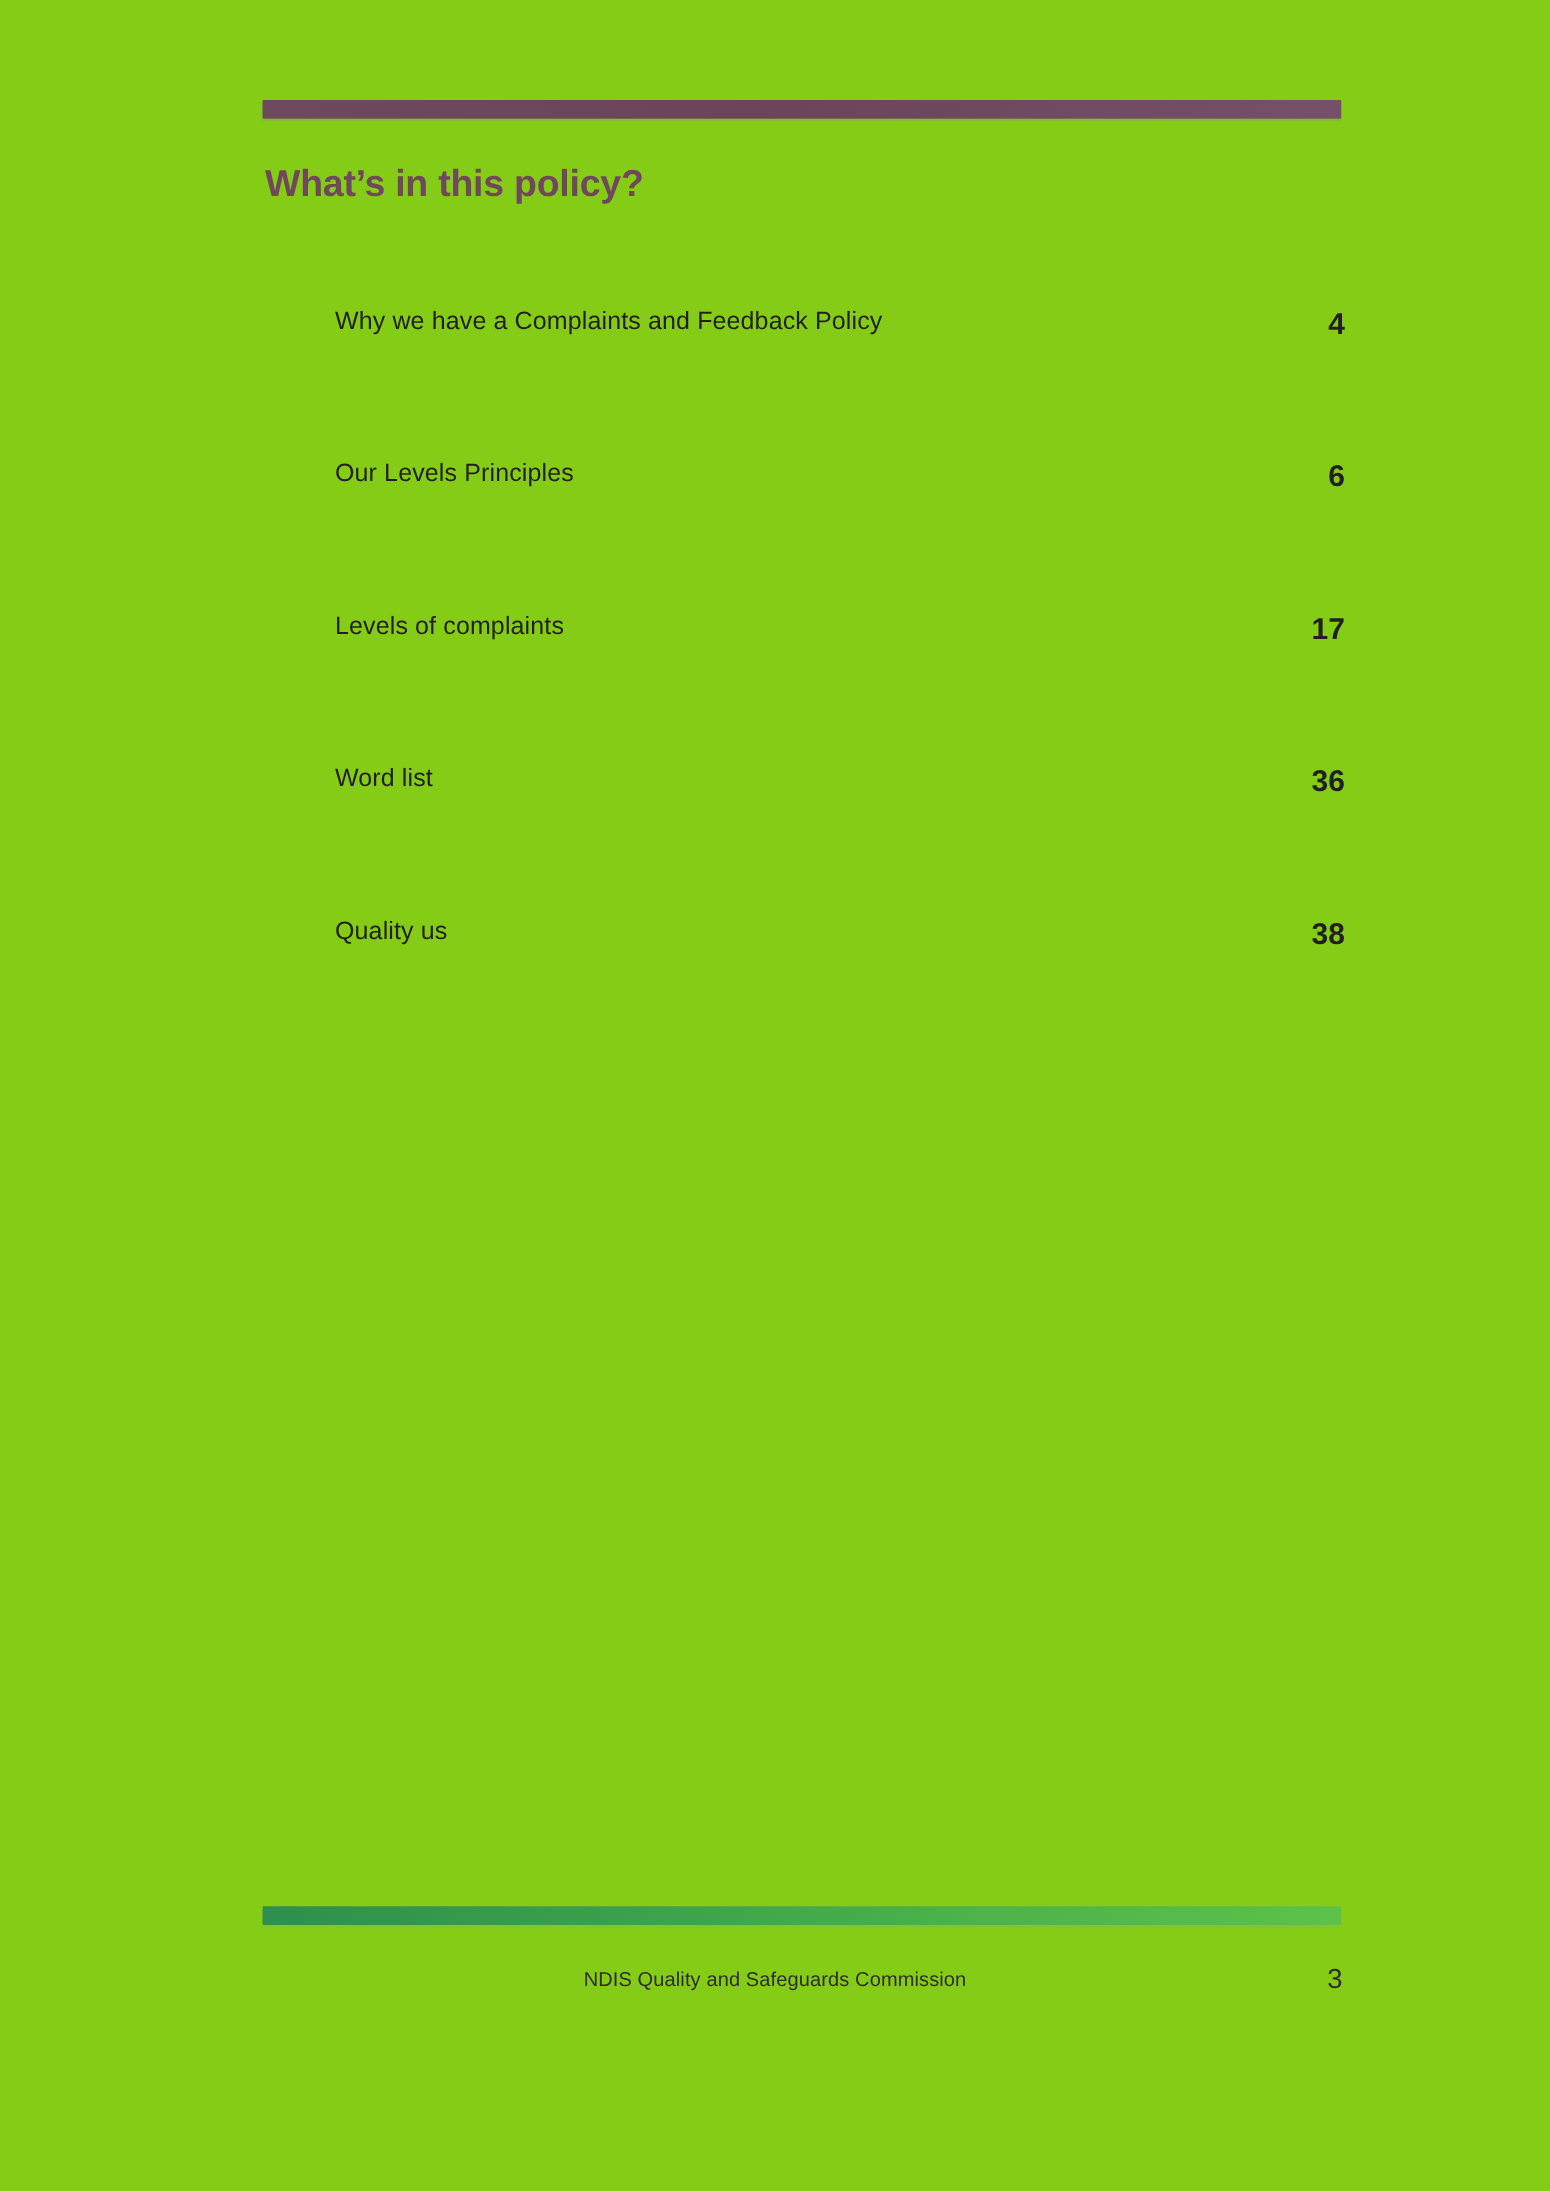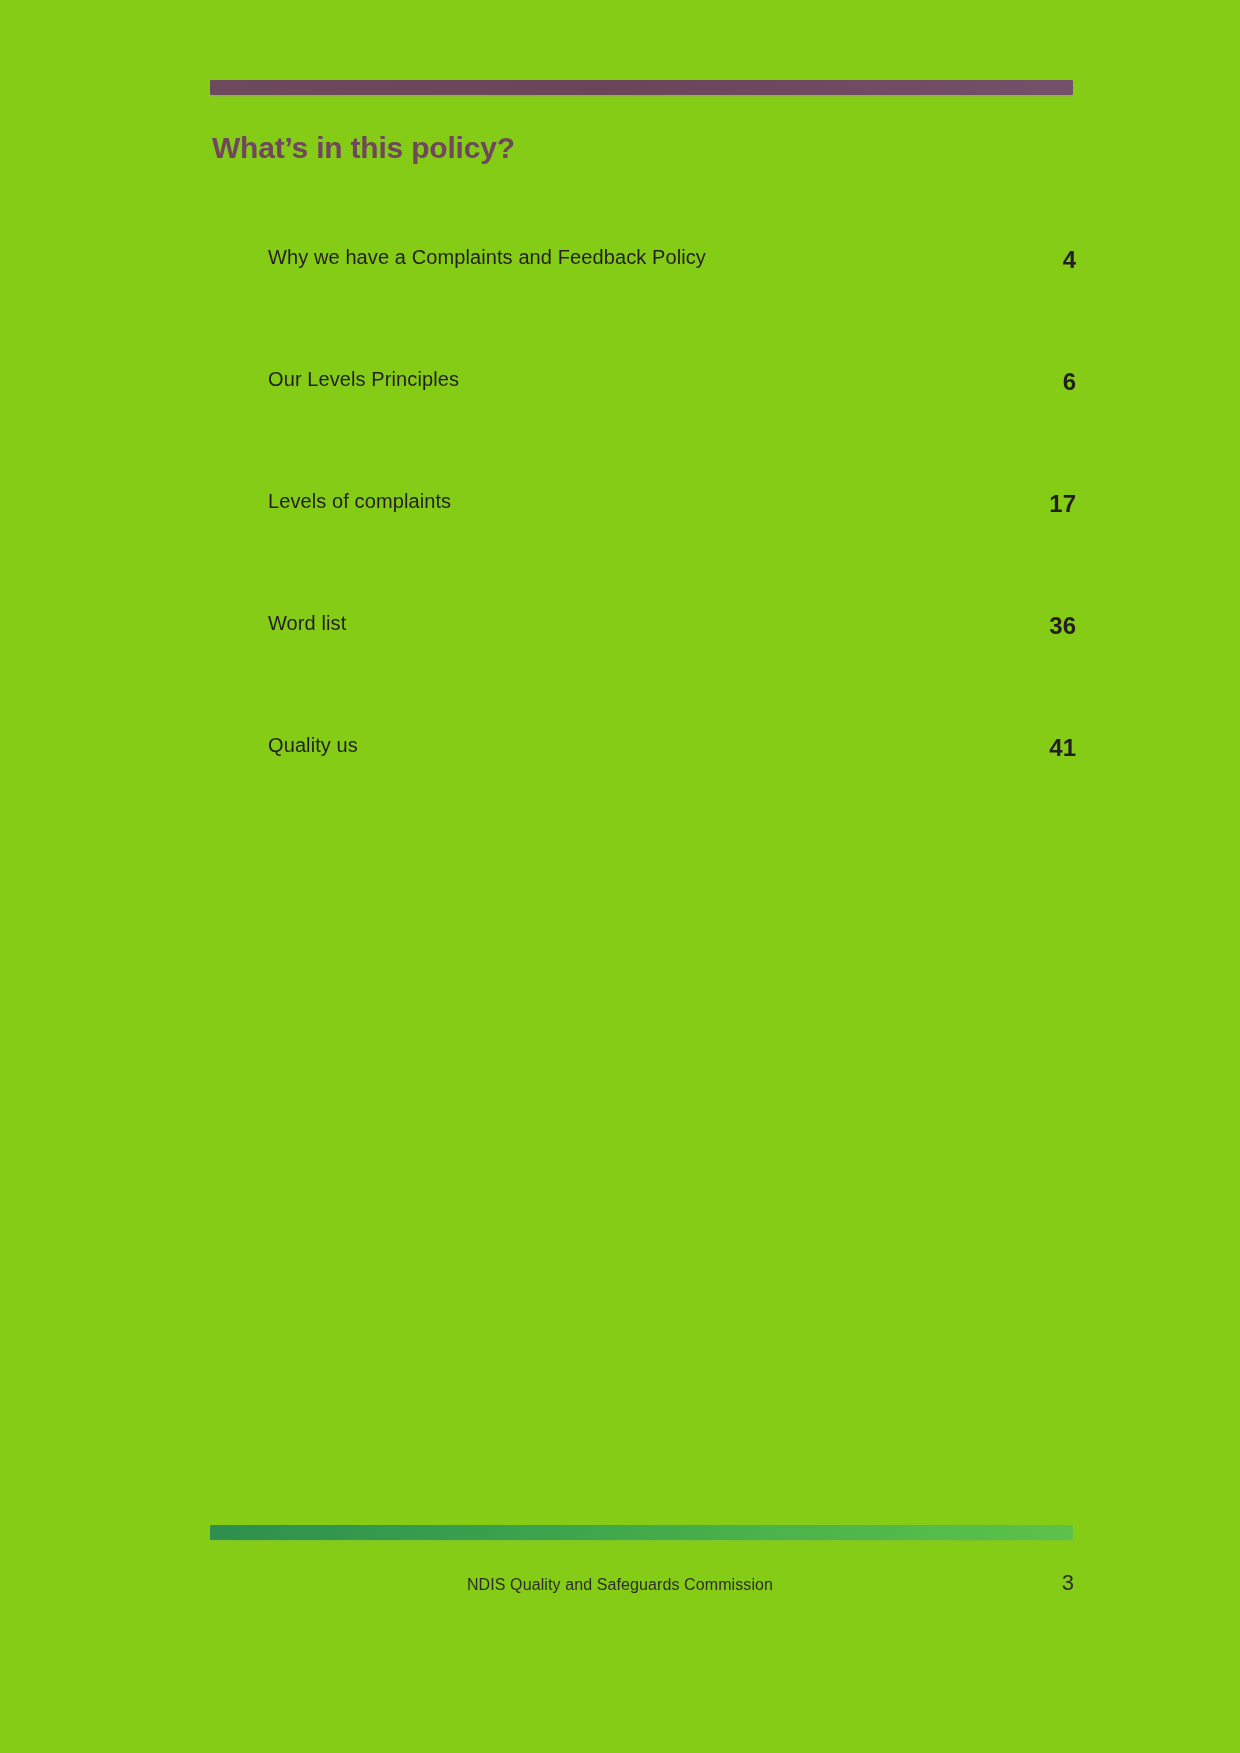--- a/index.html
+++ b/index.html
@@ -153,21 +153,21 @@
 
 
 
     <div class="toc-row">
       <span class="toc-label">Word list</span>
       <span class="toc-page">36</span>
     </div>
 
     <div class="toc-row">
       <span class="toc-label">Quality us</span>
-      <span class="toc-page">41</span>
+      <span class="toc-page">38</span>
     </div>
 
   </div>
 
   <div class="bottom-rule"></div>
 
   <div class="footer-text">NDIS Quality and Safeguards Commission</div>
 
   <div class="footer-page">3</div>
 

